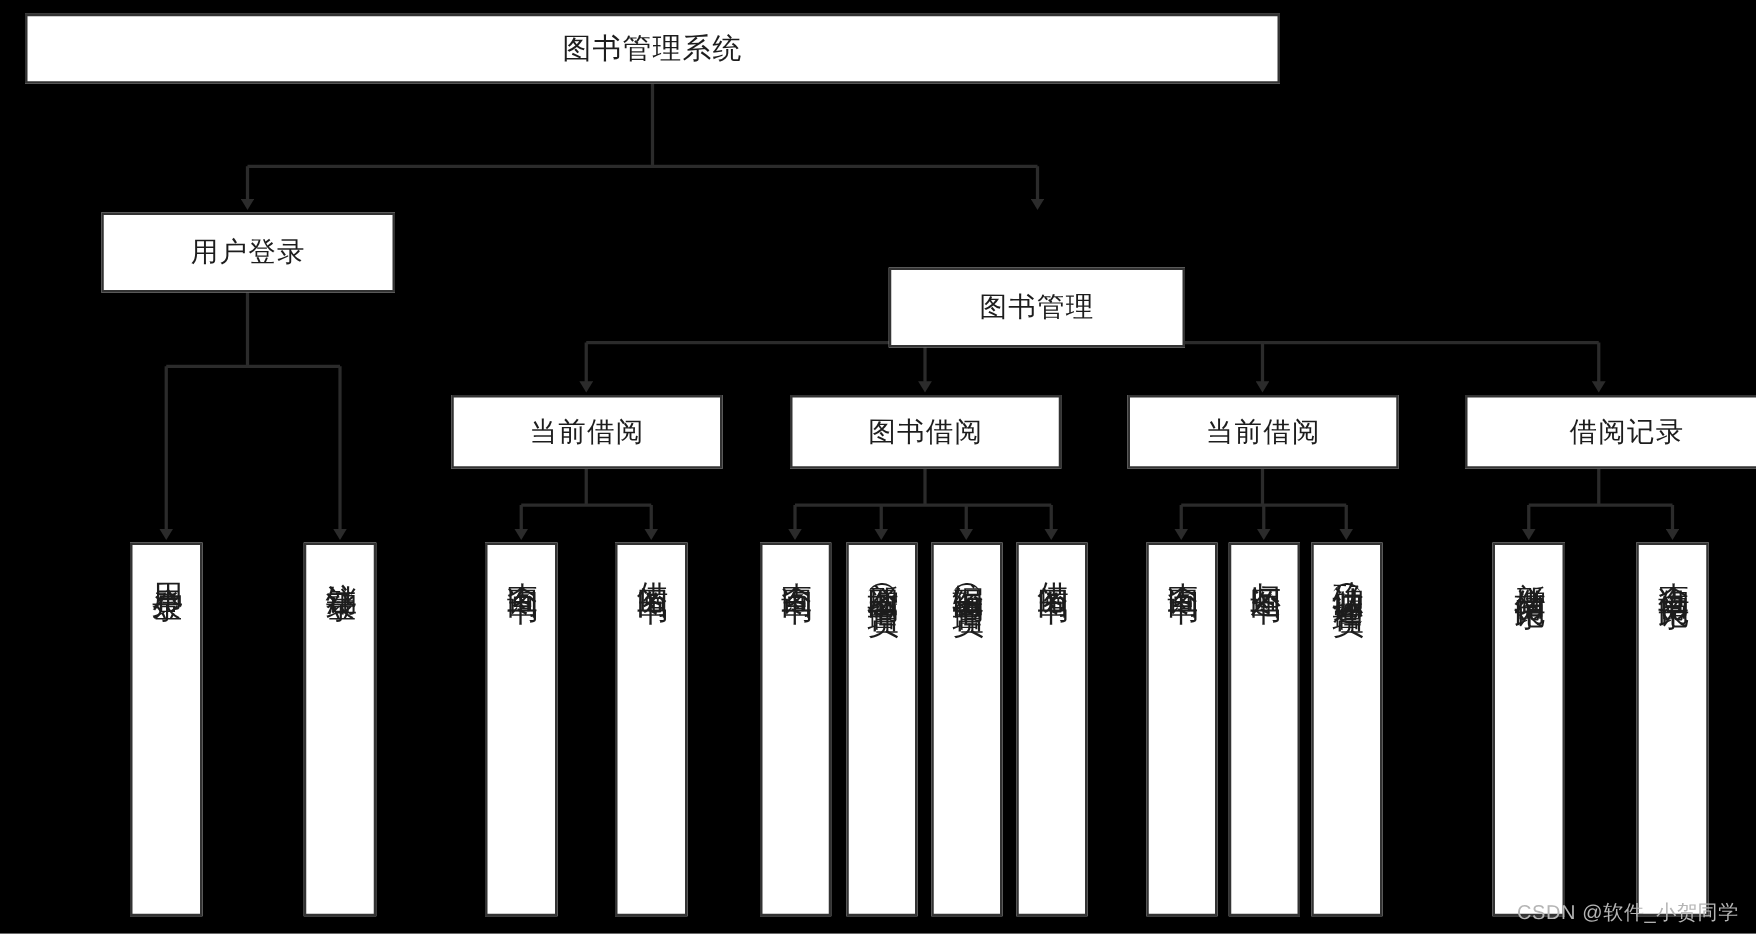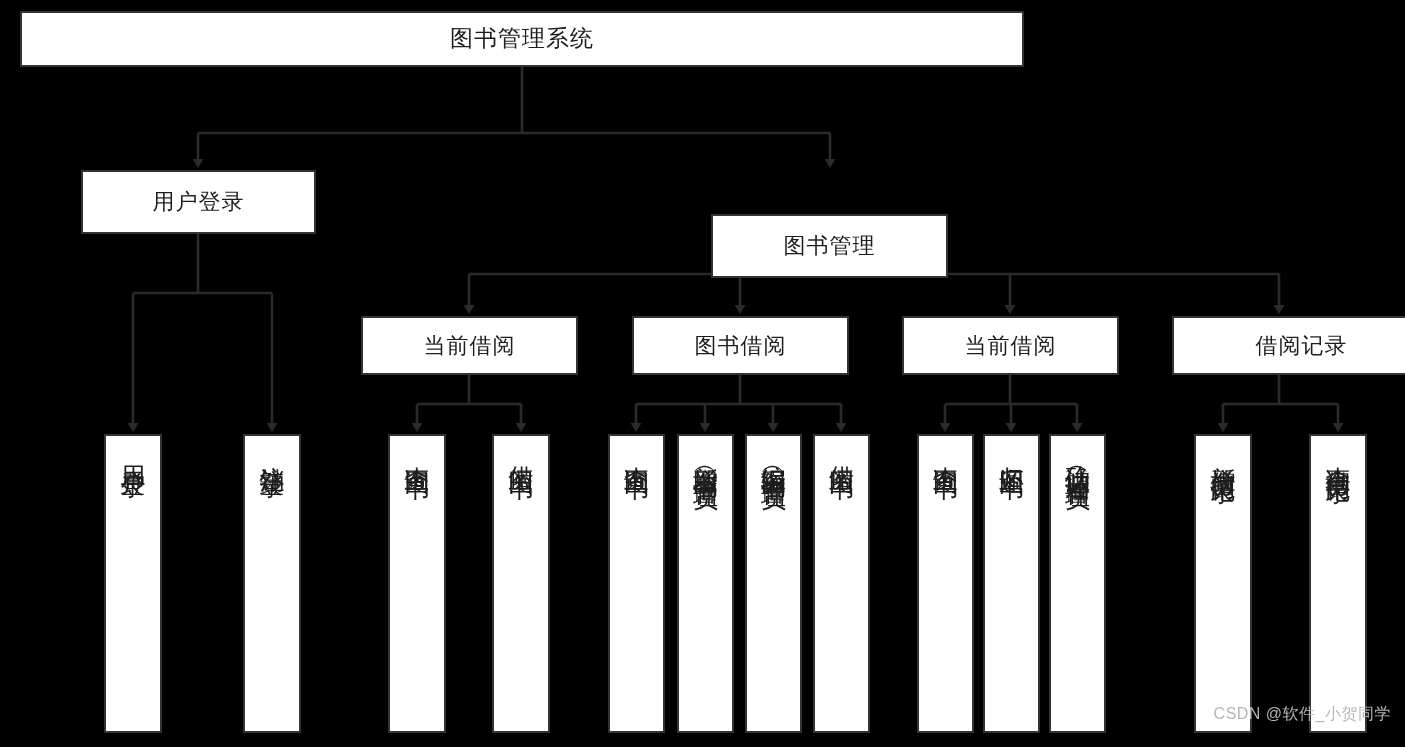--- a/index.html
+++ b/index.html
@@ -54,21 +54,21 @@
     text-orientation: upright;
     font-size: 25px;
     letter-spacing: 3px;
     line-height: 1;
     white-space: nowrap;
   }
   .node.root .lbl { font-size: 23px; }
   .watermark {
     position: absolute;
     right: 14px;
-    bottom: 22px;
+    bottom: 6px;
     font-size: 16px;
     color: #b5b5b5;
     white-space: nowrap;
     letter-spacing: 0.5px;
   }
 </style>
 </head>
 <body>
 
 <div id="canvas">

